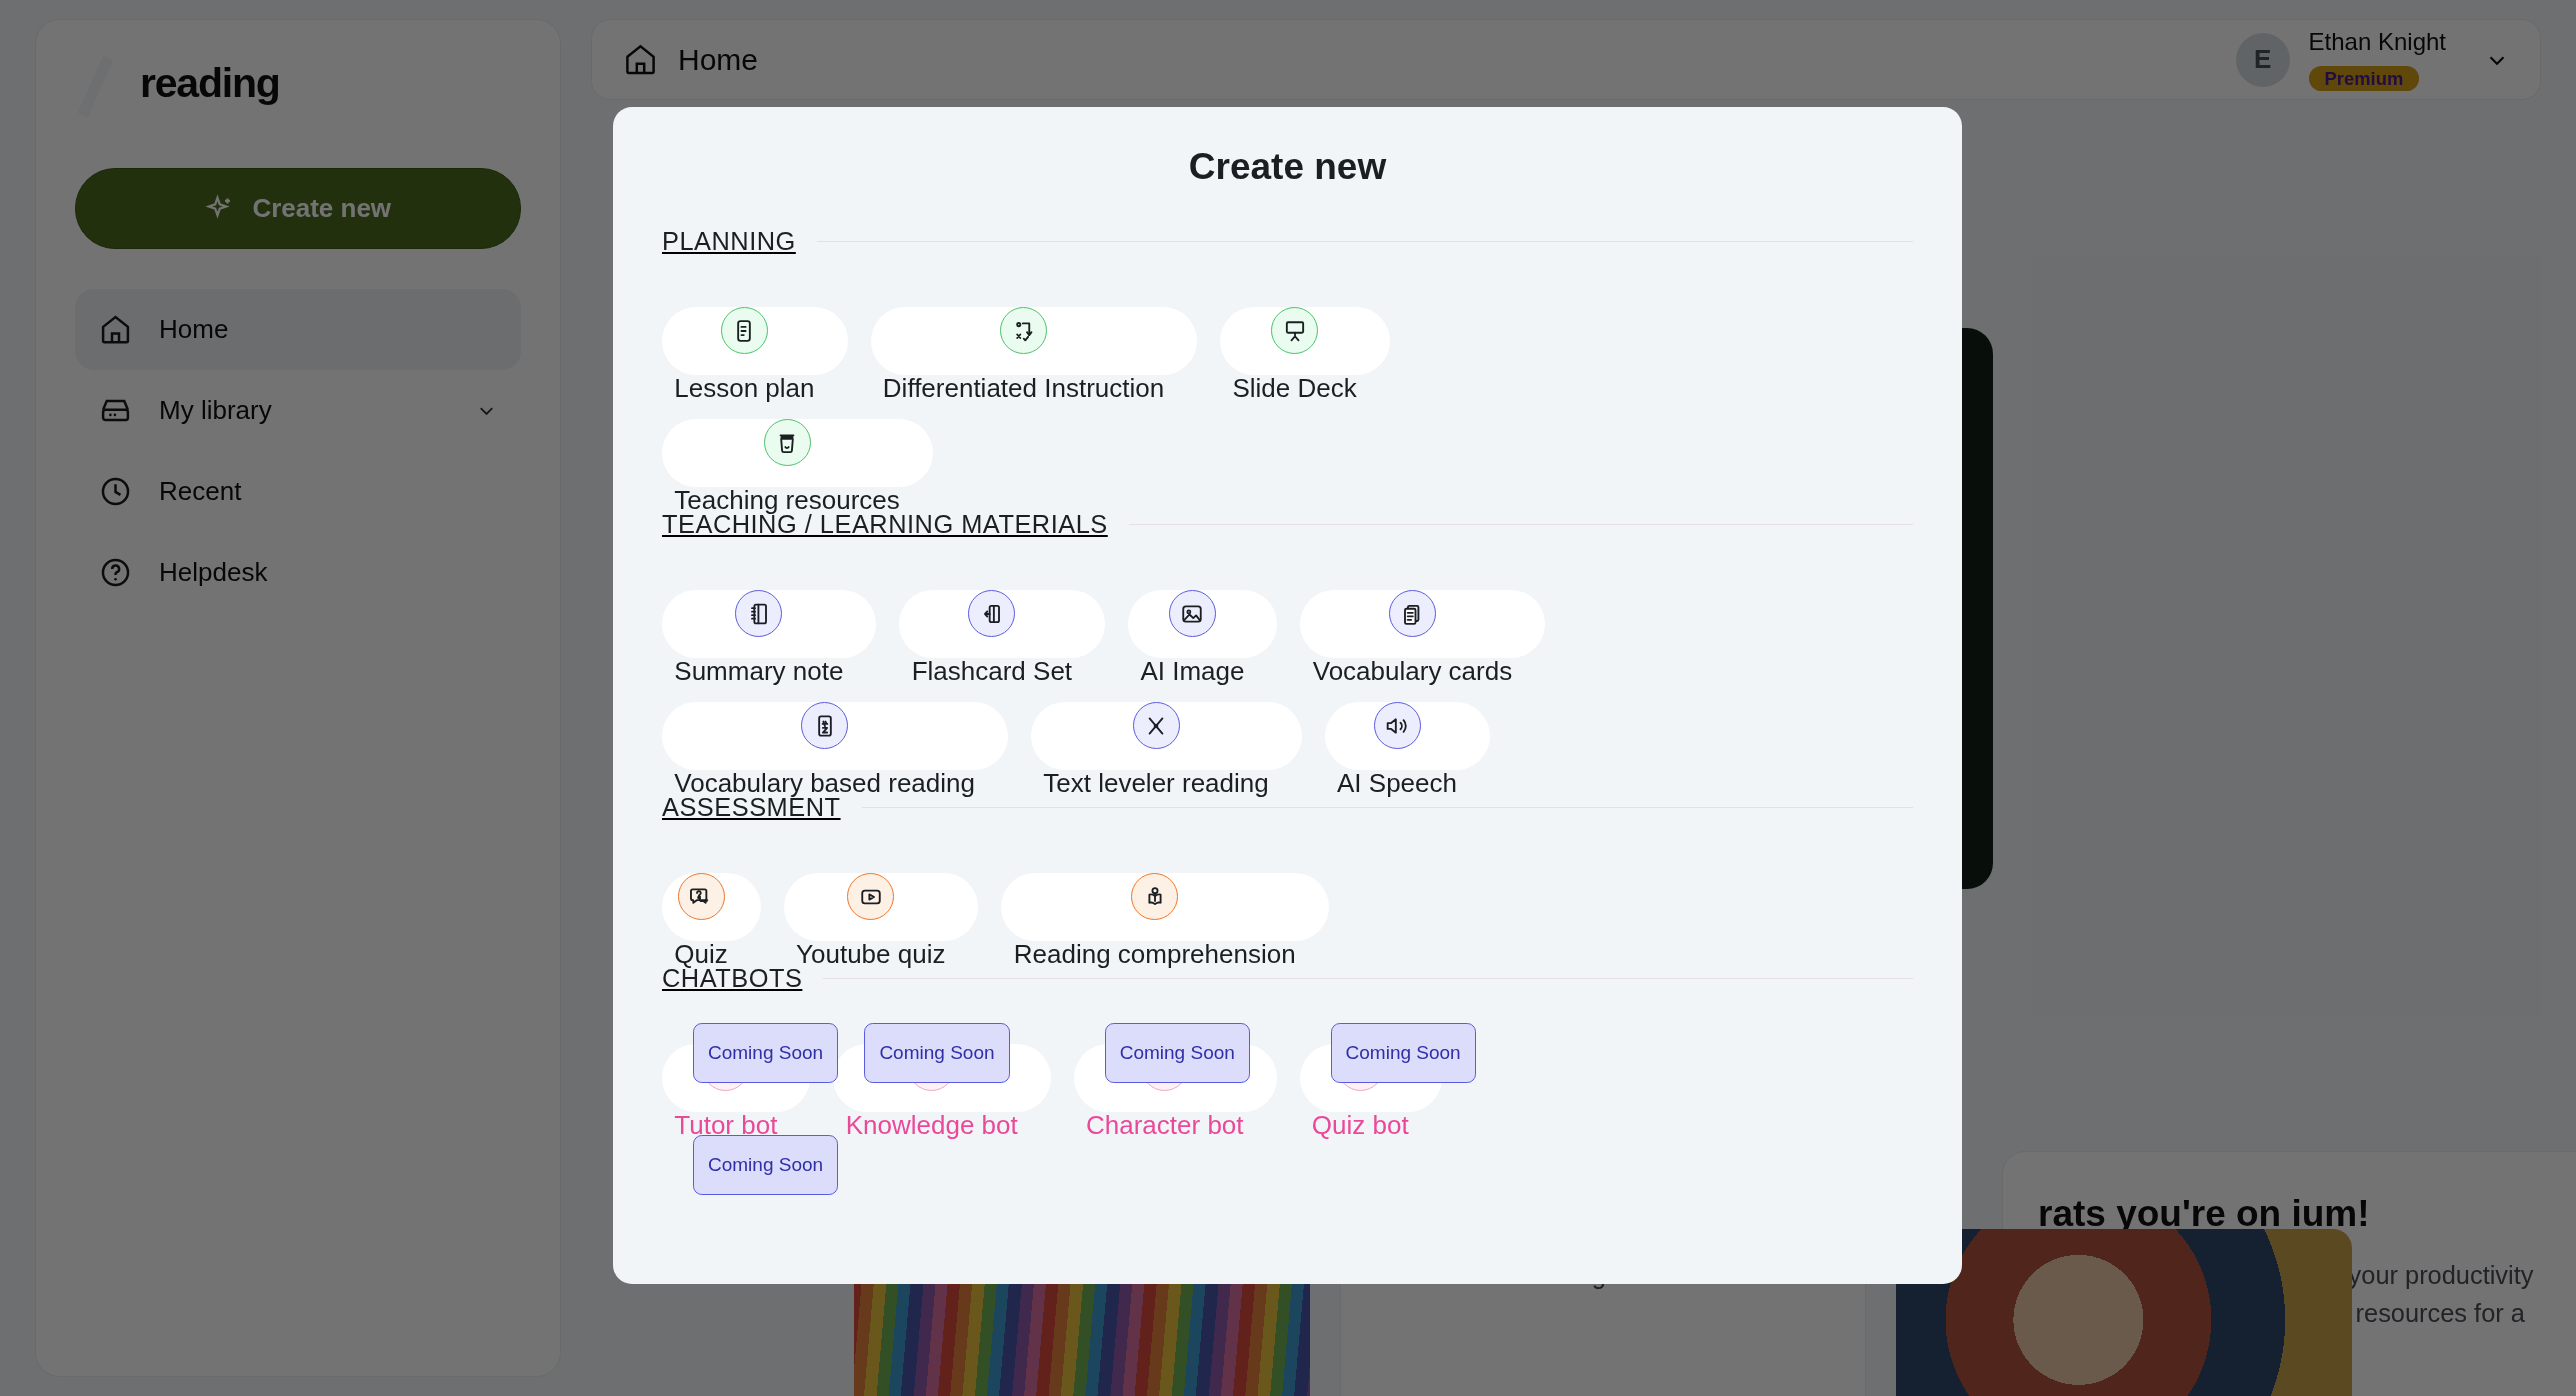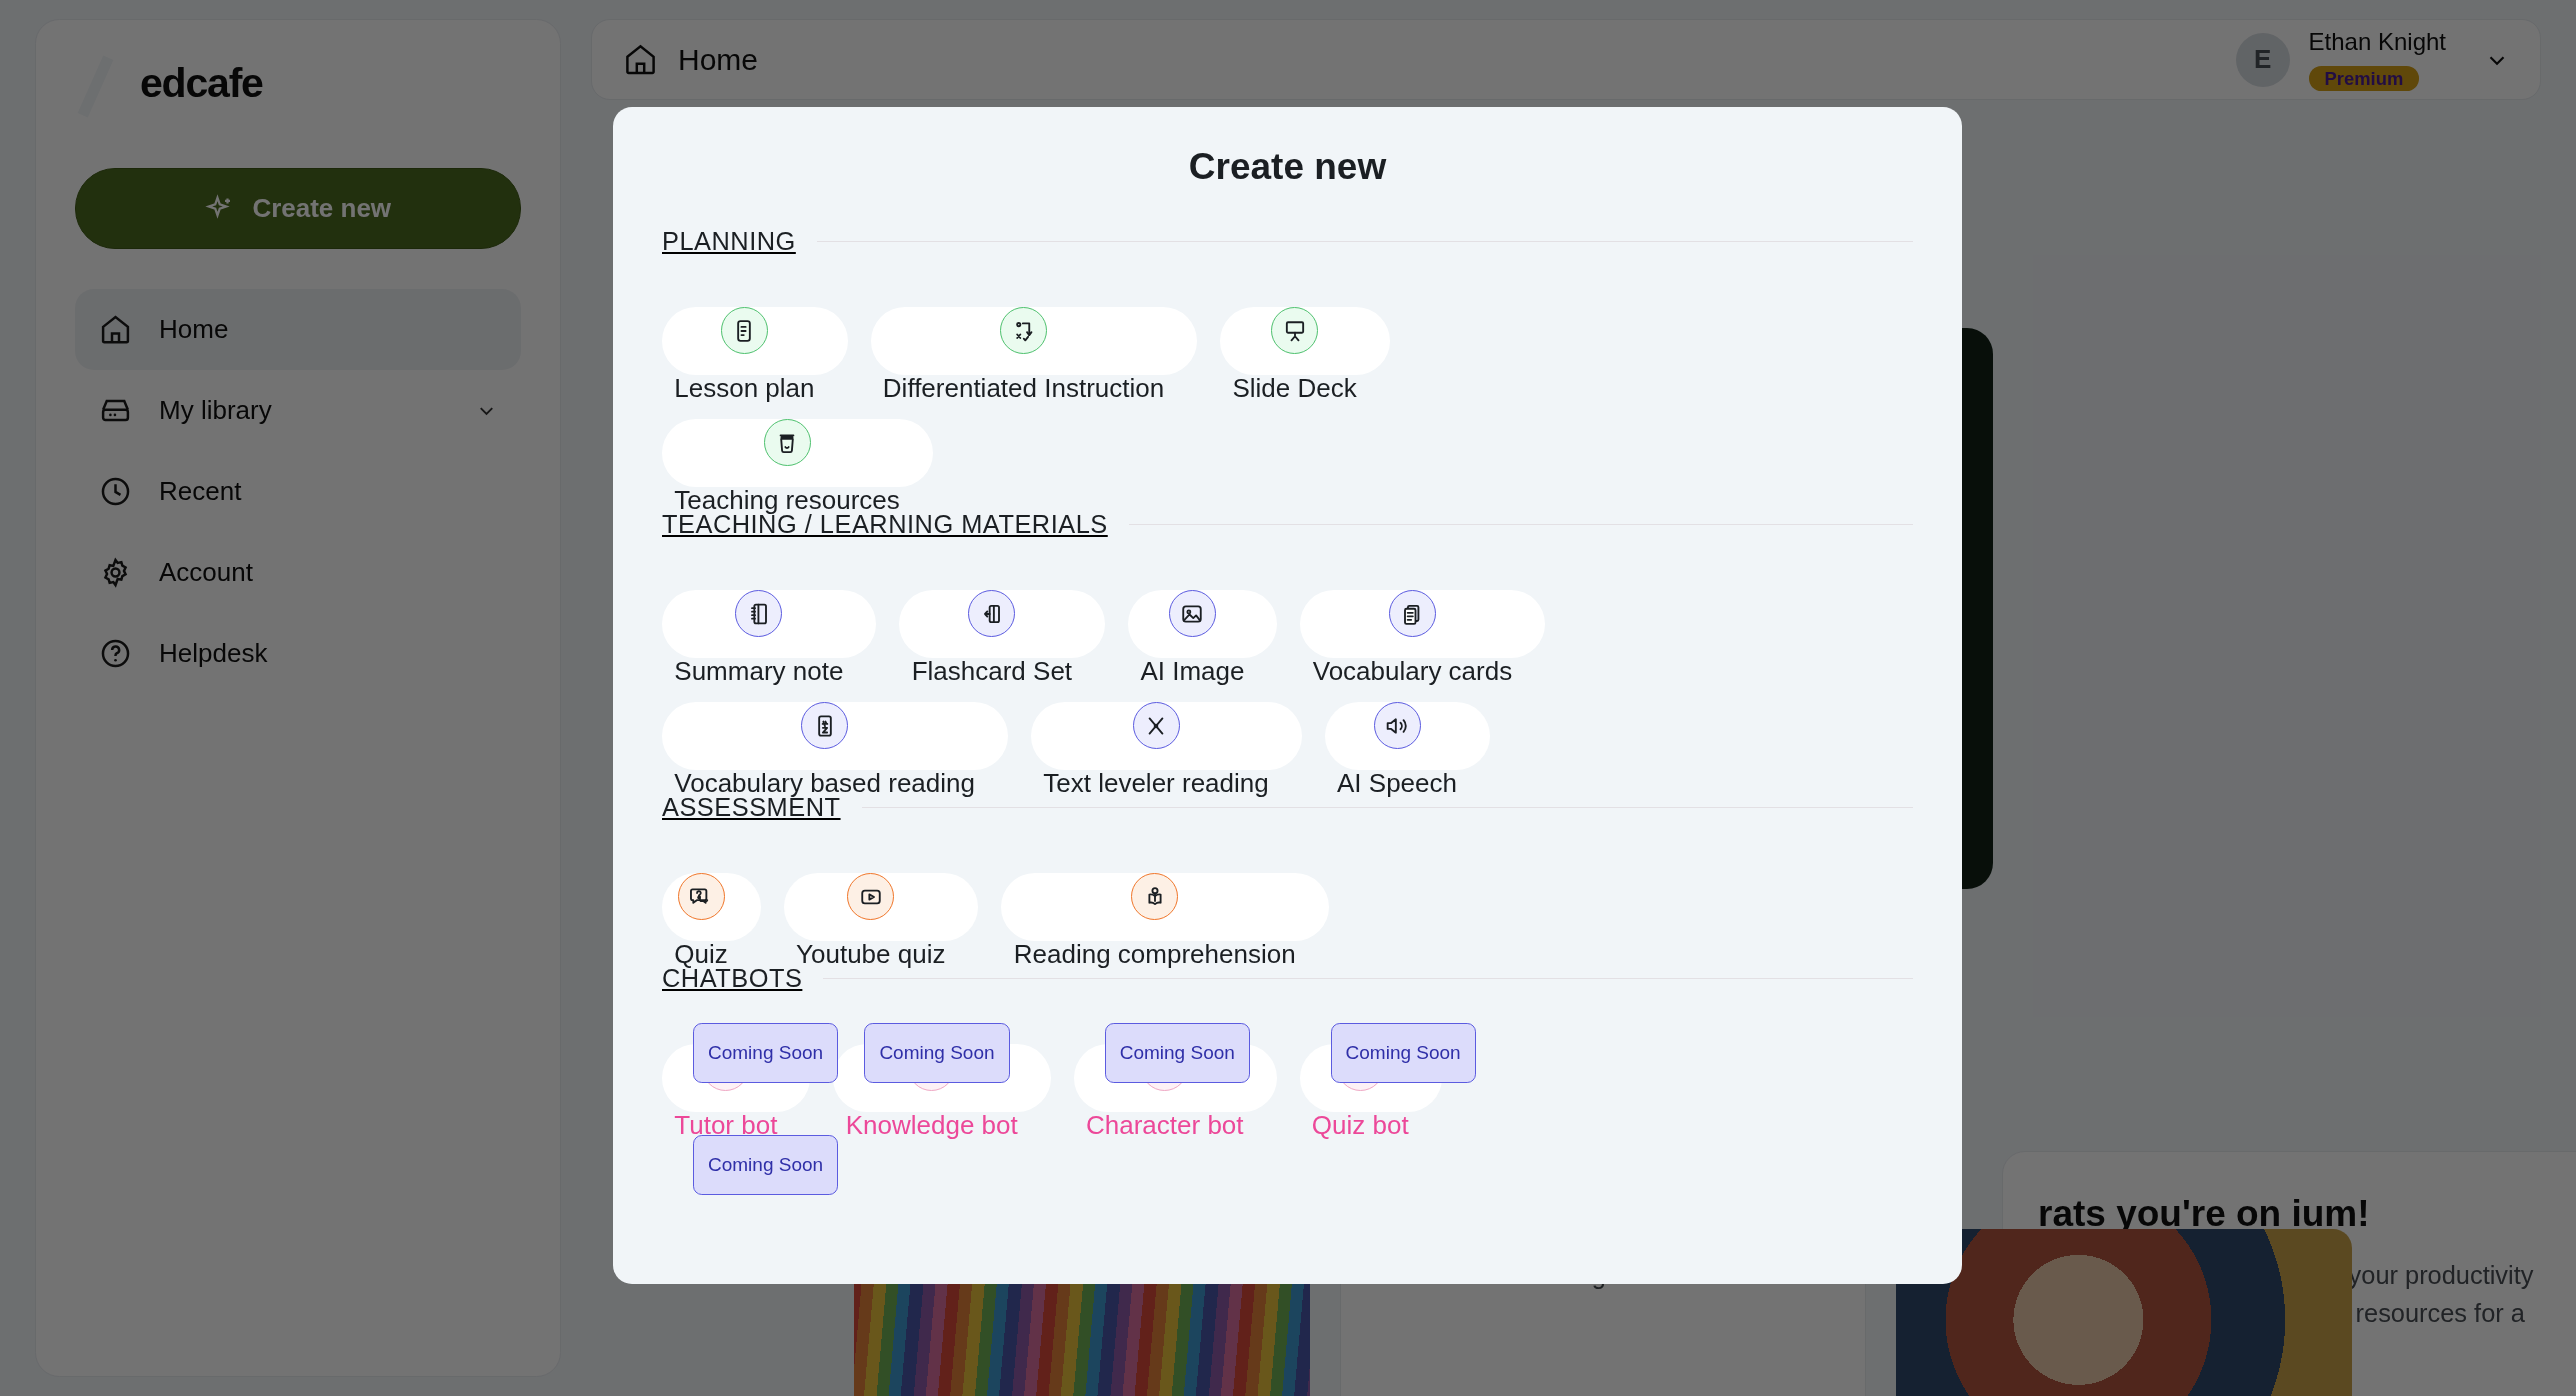--- a/index.html
+++ b/index.html
@@ -160,21 +160,21 @@
   svg { display: block; }
 </style>
 </head>
 <body>
 
 <div id="app">
 
   <aside class="sidebar">
     <div class="brand">
       <span class="bean"><span class="bean-shape"></span></span>
-      <span class="brand-name">edcafe</span>
+      <span class="brand-name">reading</span>
     </div>
 
     <div class="create-btn">
       <svg class="spark" viewBox="0 0 24 24" fill="none" stroke="#fff" stroke-width="1.8">
         <path d="M10 3l1.8 5.2L17 10l-5.2 1.8L10 17l-1.8-5.2L3 10l5.2-1.8z"></path>
         <path d="M18 3.5v4M16 5.5h4"></path>
       </svg>
       <span>Create new</span>
     </div>
 
@@ -200,27 +200,20 @@
     </div>
 
     <div class="nav-item">
       <svg class="nav-icon" viewBox="0 0 24 24" fill="none" stroke="currentColor" stroke-width="1.7">
         <circle cx="12" cy="12" r="8.6"></circle>
           <path d="M12 7v5.3l3.4 2"></path>
       </svg>
       <span class="nav-label">Recent</span>
     </div>
 
-    <div class="nav-item">
-      <svg class="nav-icon" viewBox="0 0 24 24" fill="none" stroke="currentColor" stroke-width="1.7">
-        <path d="M12 3.4l1.5 2 2.5-.5.7 2.4 2.2 1.3-1.1 2.3 1.1 2.3-2.2 1.3-.7 2.4-2.5-.5L12 20.6l-1.5-2-2.5.5-.7-2.4L5.1 15.4 6.2 13 5.1 10.7 7.3 9.4 8 7l2.5.5z"></path>
-        <circle cx="12" cy="12" r="2.7"></circle>
-      </svg>
-      <span class="nav-label">Account</span>
-    </div>
 
     <div class="nav-item">
       <svg class="nav-icon" viewBox="0 0 24 24" fill="none" stroke="currentColor" stroke-width="1.7">
         <circle cx="12" cy="12" r="8.6"></circle>
         <path d="M9.7 9.6a2.4 2.4 0 1 1 3.2 2.2c-.7.3-.9.8-.9 1.5v.4"></path>
         <circle cx="12" cy="16.6" r="0.9" fill="currentColor" stroke="none"></circle>
       </svg>
       <span class="nav-label">Helpdesk</span>
     </div>
   </aside>

